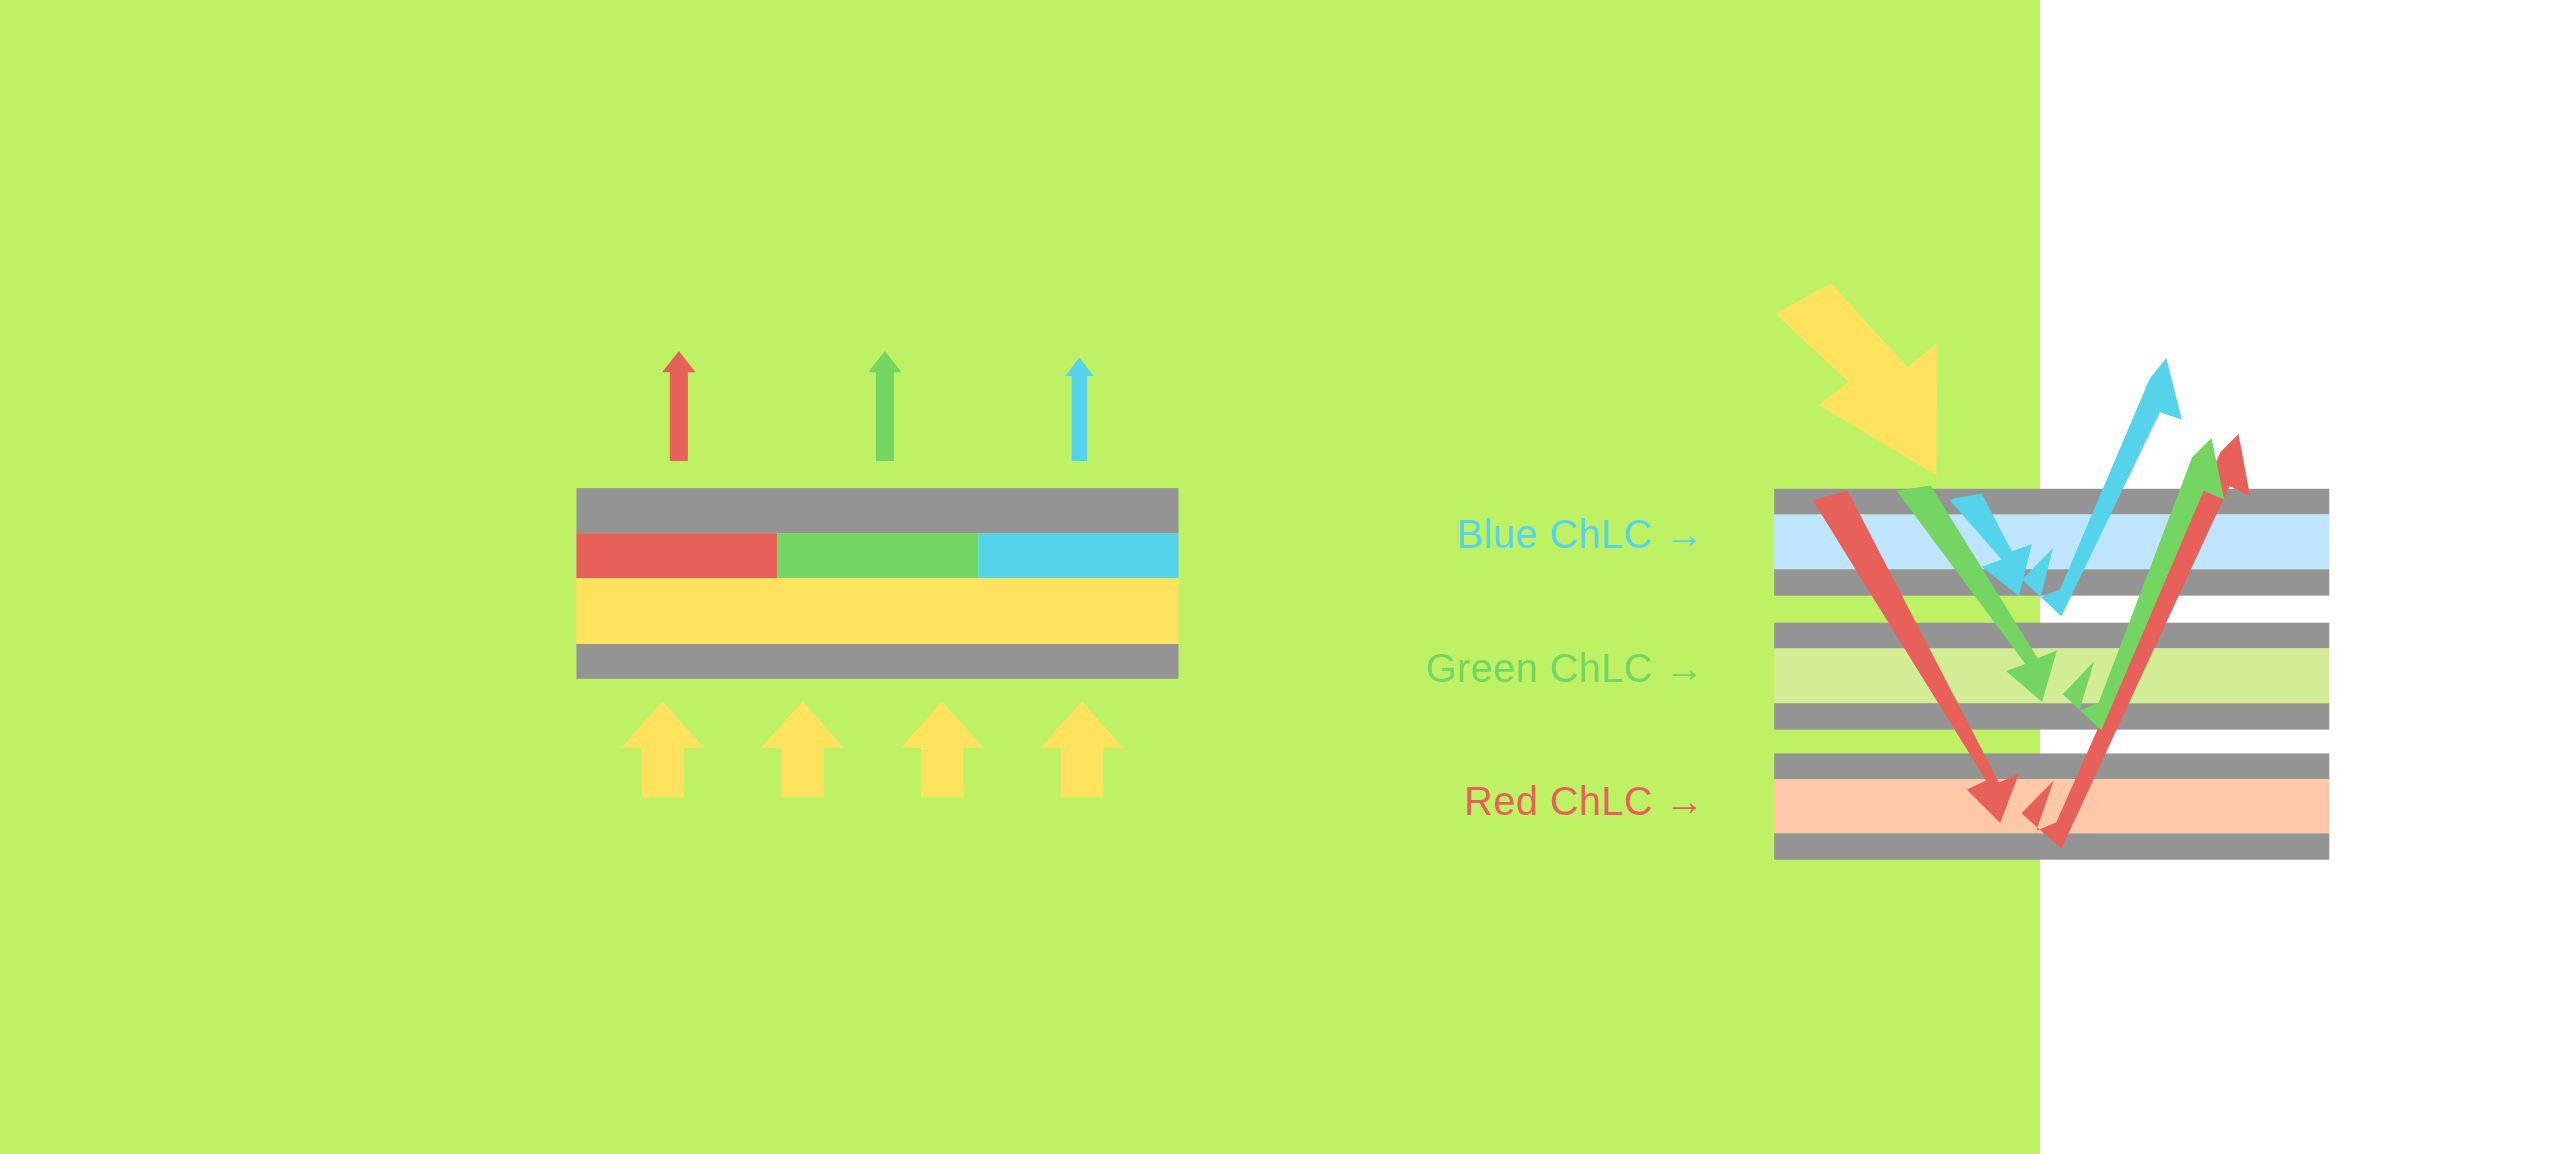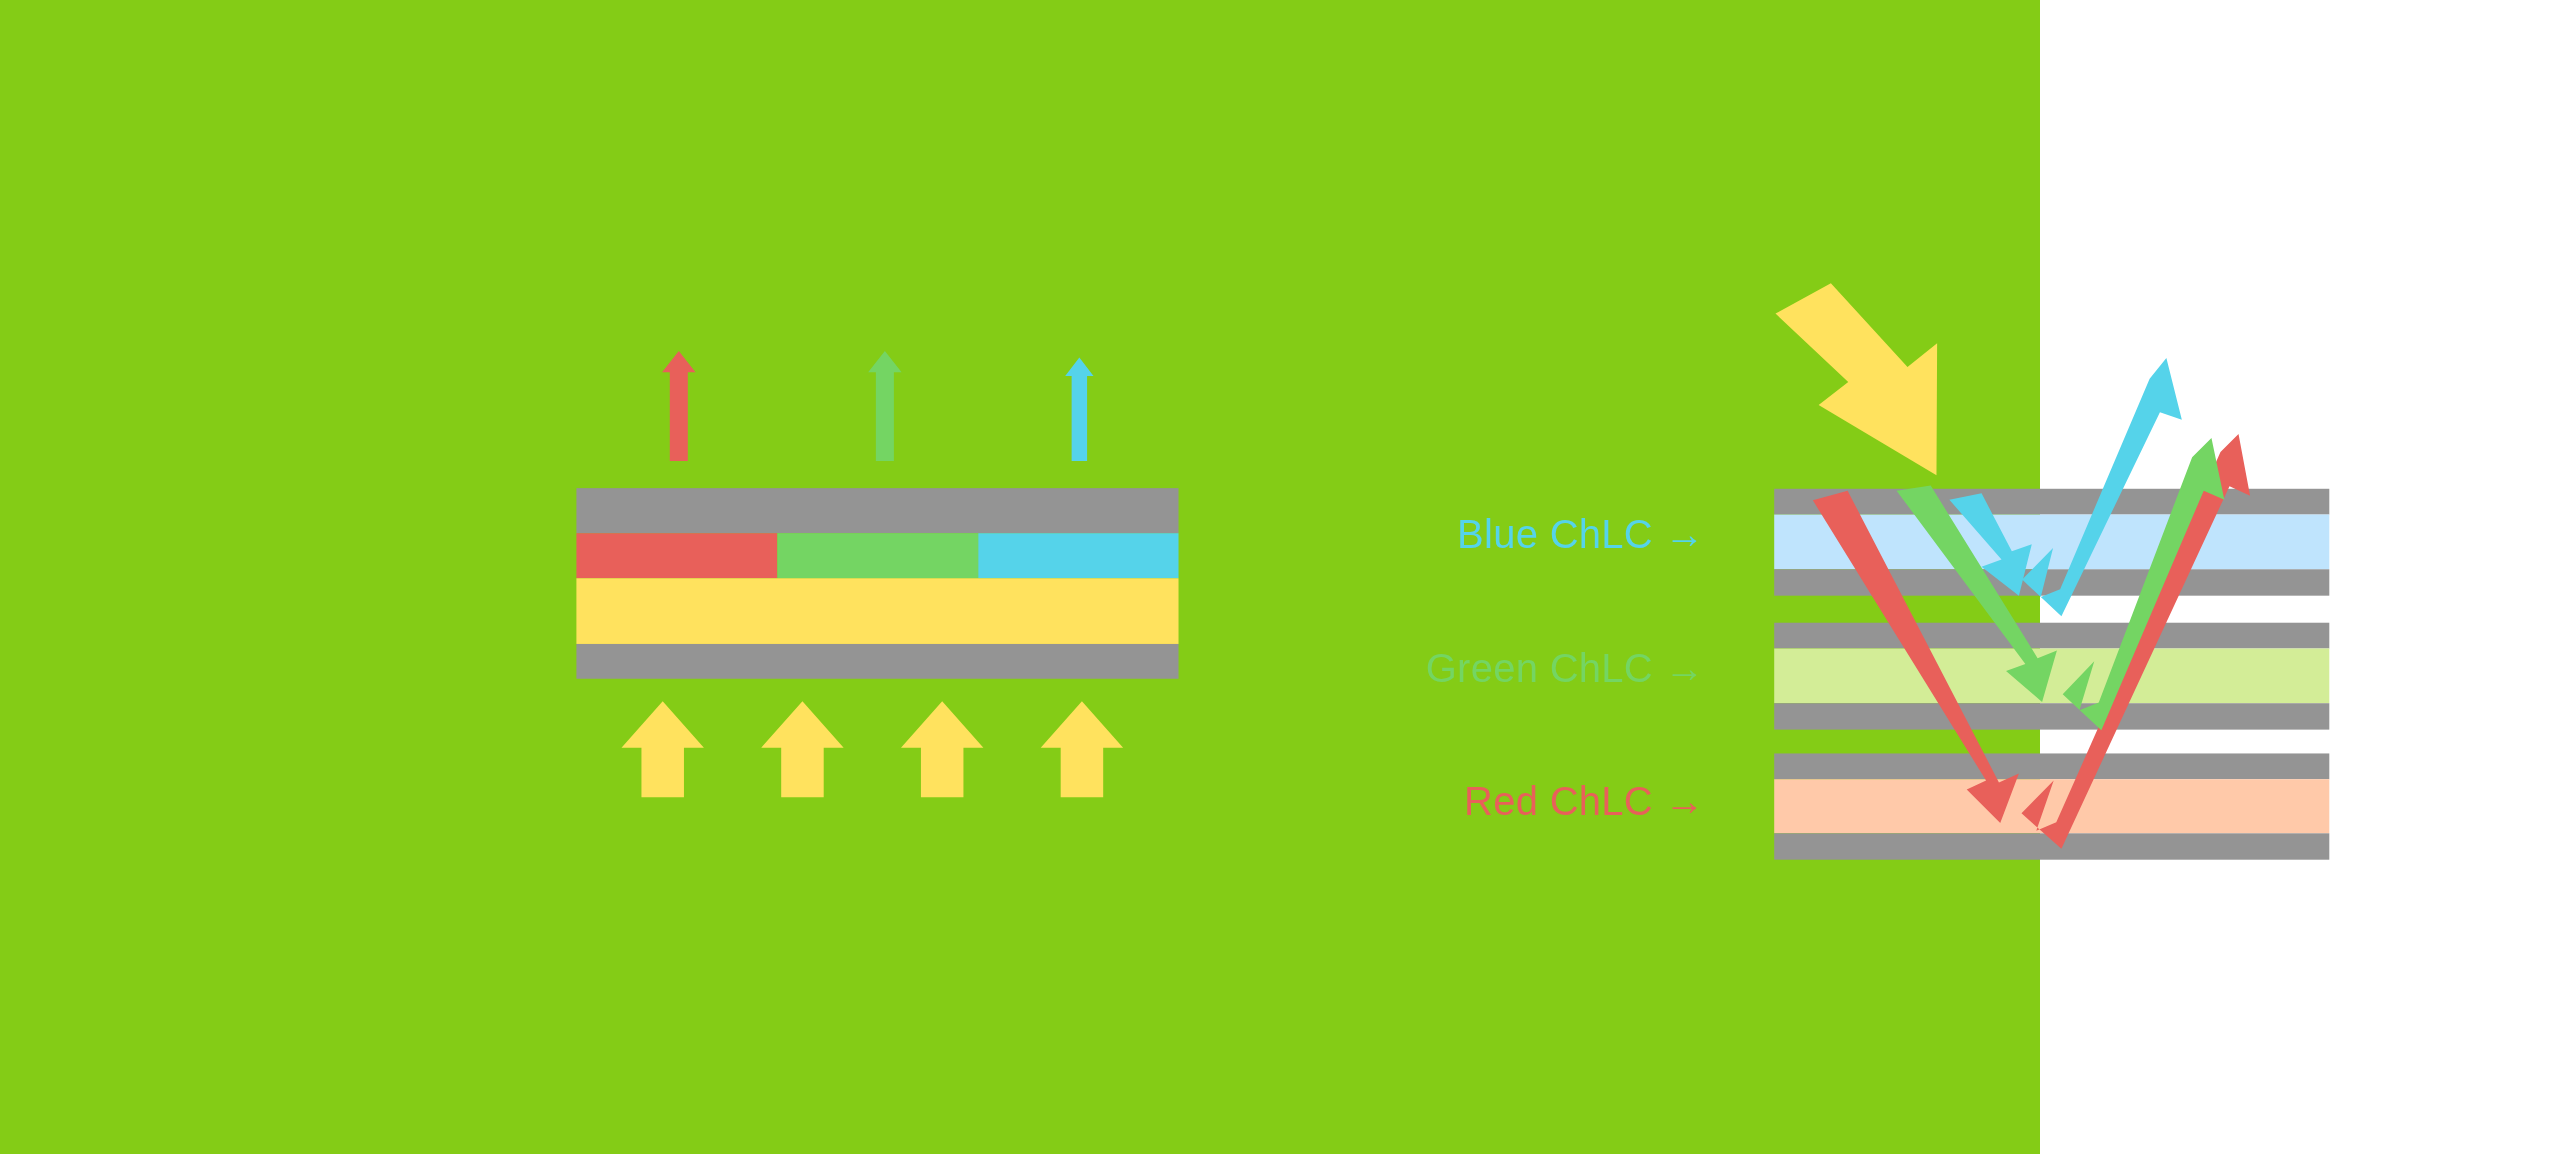--- a/index.html
+++ b/index.html
@@ -10,21 +10,21 @@
   body {
     width: 2576px;
     height: 1154px;
     font-family: "Liberation Sans", sans-serif;
     overflow: hidden;
   }
   #figure {
     position: relative;
     width: 2040px;
     height: 1154px;
-    background: #84cc16;
+    background: #bef264;
     text-align: center;
   }
   #figure svg {
     position: absolute;
     top: 0;
     left: 0;
     display: block;
   }
   .lbl {
     font-family: "Liberation Sans", sans-serif;

